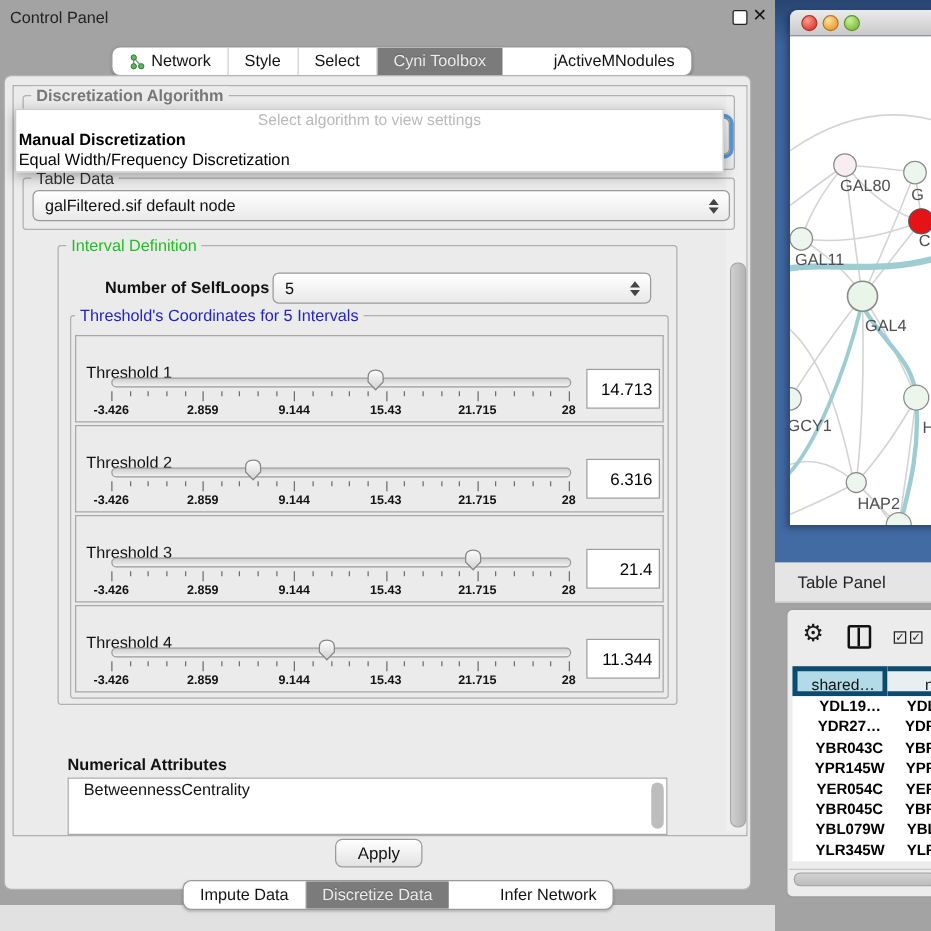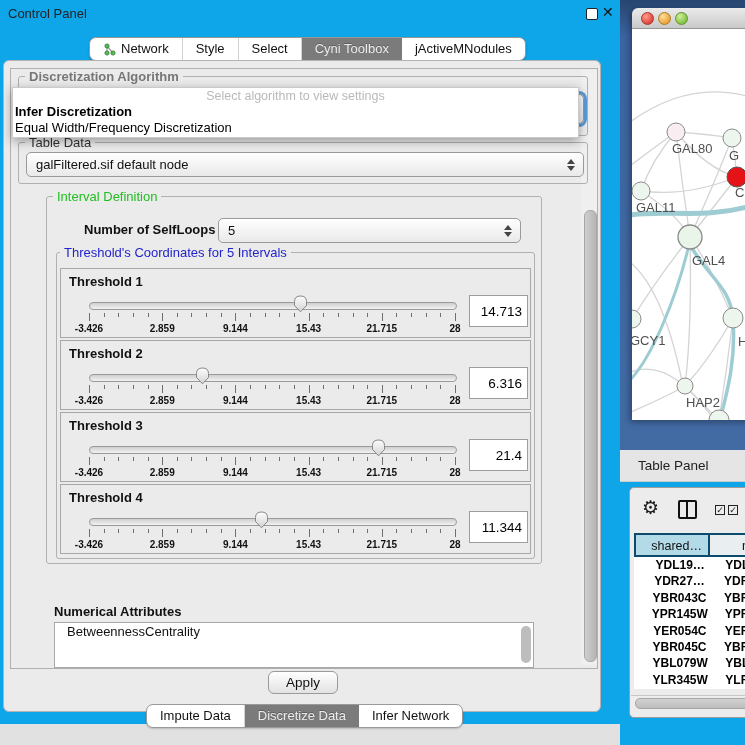--- a/index.html
+++ b/index.html
@@ -1,28 +1,28 @@
 <!DOCTYPE html>
 <html><head>
 <meta charset="utf-8">
 <style>
   html,body{margin:0;padding:0;}
-  #root{position:relative;width:745px;height:745px;background:#0ea5e9;overflow:hidden;
+  #root{position:relative;width:745px;height:745px;background:#a3a3a3;overflow:hidden;
         font-family:"Liberation Sans","DejaVu Sans",sans-serif;color:#111;}
   .abs{position:absolute;}
   
   #cp-title{left:8px;top:6px;font-size:13px;color:#222;}
   #float-ic{left:586px;top:8px;width:10px;height:10px;border:1.6px solid #222;border-radius:2px;background:#fff;}
   #close-ic{left:602px;top:4px;font-size:14px;font-weight:bold;color:#111;}
   
   .tabgroup{position:absolute;display:flex;background:#fff;border:1px solid #999;border-radius:7px;
             overflow:hidden;height:22px;box-shadow:0 1px 2px rgba(0,0,0,.18);}
   .tab{padding:0 13px;font-size:13px;line-height:22px;color:#111;display:flex;align-items:center;gap:5px;
        border-right:1px solid #d2d2d2;white-space:nowrap;}
-  .tab:last-child{border-right:none;}
+  .tab:last-child{border-right:none;margin-left:28px;}
   .tab.active{background:#7b7b7b;color:#ececec;border-right:none;text-shadow:0 -1px 0 rgba(0,0,0,.25);}
   #top-tabs{left:89px;top:37px;justify-content:space-between;}
   #bottom-tabs{left:146px;top:704px;}
   
   #content-panel{left:3px;top:60px;width:596px;height:650px;background:#ebebeb;
                  border:1px solid #b3b3b3;border-radius:6px;}
   #viewport{left:10px;top:68px;width:586px;height:599px;border:1px solid #b0b0b0;background:#ebebeb;}
   #vscroll-track{left:581px;top:70px;width:16px;height:595px;background:#efefef;}
   #vscroll-thumb{left:584px;top:210px;width:11px;height:450px;background:linear-gradient(90deg,#cfcfcf,#b5b5b5);
                  border:1px solid #a7a7a7;border-radius:6px;}
@@ -42,21 +42,21 @@
   .spin .dn{border-top:5px solid #444;}
   #combo-hidden{box-shadow:0 0 0 3px #5b9ad8;z-index:1;}
   
   #popup{left:12px;top:87px;width:565px;height:49px;background:#fff;border:1px solid #cacaca;
          box-shadow:0 3px 10px rgba(0,0,0,.35);z-index:10;}
   #popup-hint{height:16px;line-height:17px;text-align:center;color:#b9b9b9;font-size:12.5px;}
   .popup-opt{height:16px;line-height:16px;font-size:13px;padding-left:2px;color:#000;}
   .popup-opt.sel{font-weight:bold;}
   
   .th-panel{position:absolute;left:60px;width:469px;height:68px;border:1px solid #a8a8a8;background:#ebebeb;}
-  .th-label{position:absolute;left:8px;top:5px;font-size:13px;font-weight:bold;}
+  .th-label{position:absolute;left:8px;top:21px;font-size:13px;font-weight:normal;}
   .track{position:absolute;left:28px;top:33px;width:366px;height:6px;border:1px solid #9a9a9a;border-radius:4px;
          background:linear-gradient(#cfcfcf,#f2f2f2);}
   .thumb{position:absolute;top:26px;z-index:2;}
   .ticks{position:absolute;left:28px;top:44px;width:367px;height:9px;}
   .tick{position:absolute;top:0;width:1px;background:#6f6f6f;}
   .tick.minor{height:4px;}
   .tick.major{height:8px;}
   .tick-labels{position:absolute;left:28px;top:54px;width:367px;height:11px;}
   .tick-lab{position:absolute;transform:translateX(-50%);font-size:10px;font-weight:bold;color:#111;white-space:nowrap;}
   .val-box{position:absolute;left:408px;top:26px;width:50px;height:28px;border:1px solid #9e9e9e;background:#fff;
@@ -86,21 +86,21 @@
   #tp-title{position:absolute;left:18px;top:8px;font-size:13.5px;color:#222;}
   #table-window{left:629px;top:487px;width:120px;height:229px;background:#ececec;border:1px solid #9c9c9c;
                 border-radius:5px 0 0 5px;}
   #gear-ic{position:absolute;left:12px;top:8px;font-size:19px;color:#1a1a1a;}
   #split-ic{position:absolute;left:48px;top:12px;width:15px;height:15px;border:2px solid #111;border-radius:2px;}
   #split-ic::after{content:"";position:absolute;left:6px;top:0;width:2px;height:15px;background:#111;}
   .cb-ic{position:absolute;top:17px;width:8px;height:8px;border:1.5px solid #222;font-size:9px;line-height:8px;
          color:#222;text-align:center;}
   #cb1{left:85px;} #cb2{left:98px;}
   #tp-header{position:absolute;left:4px;top:45px;height:24px;display:flex;}
-  .hcell{border:2px solid #0c4a6e;font-size:12.5px;line-height:23px;box-sizing:border-box;}
+  .hcell{border:4px solid #0c4a6e;font-size:12.5px;line-height:23px;box-sizing:border-box;}
   #hcell-1{width:76px;background:#b3dbe7;text-align:right;padding-right:6px;}
   #hcell-2{width:50px;background:#e9eef0;border-left:none;text-align:right;padding-right:2px;}
   #tp-rows{position:absolute;left:4px;top:69px;width:122px;height:132px;background:#fff;overflow:hidden;}
   .tp-row{display:flex;height:16.4px;font-size:12px;font-weight:600;color:#000;}
   .tp-c1{width:76px;text-align:center;line-height:16.4px;padding-left:11px;}
   .tp-c2{padding-left:10px;line-height:16.4px;}
   #tp-hscroll{position:absolute;left:1px;top:207px;width:118px;height:13px;background:#ededed;border-top:1px solid #c6c6c6;}
   #tp-hthumb{position:absolute;left:4px;top:2px;width:112px;height:9px;background:linear-gradient(#d2d2d2,#bdbdbd);
              border:1px solid #a6a6a6;border-radius:5px;}
   svg text{font-family:"Liberation Sans","DejaVu Sans",sans-serif;}
@@ -150,21 +150,21 @@
     <span class="val"></span>
     <span class="spin">
         <i class="up"></i>
         <i class="dn"></i>
       </span>
   </div>
 
   <div class="abs" id="popup">
     <div id="popup-hint">Select algorithm to view settings</div>
     <div id="popup-opts">
-        <div class="popup-opt sel">Infer Discretization</div>
+        <div class="popup-opt sel">Manual Discretization</div>
         <div class="popup-opt">Equal Width/Frequency Discretization</div>
       </div>
   </div>
 
   <div class="group" style="left:18px;top:142px;width:568px;height:40px;">
     <span class="group-title t-dark">Table Data</span>
   </div>
   <div class="combo" style="left:26px;top:152px;width:556px;height:23px;">
     <span class="val">galFiltered.sif default node</span>
     <span class="spin">

